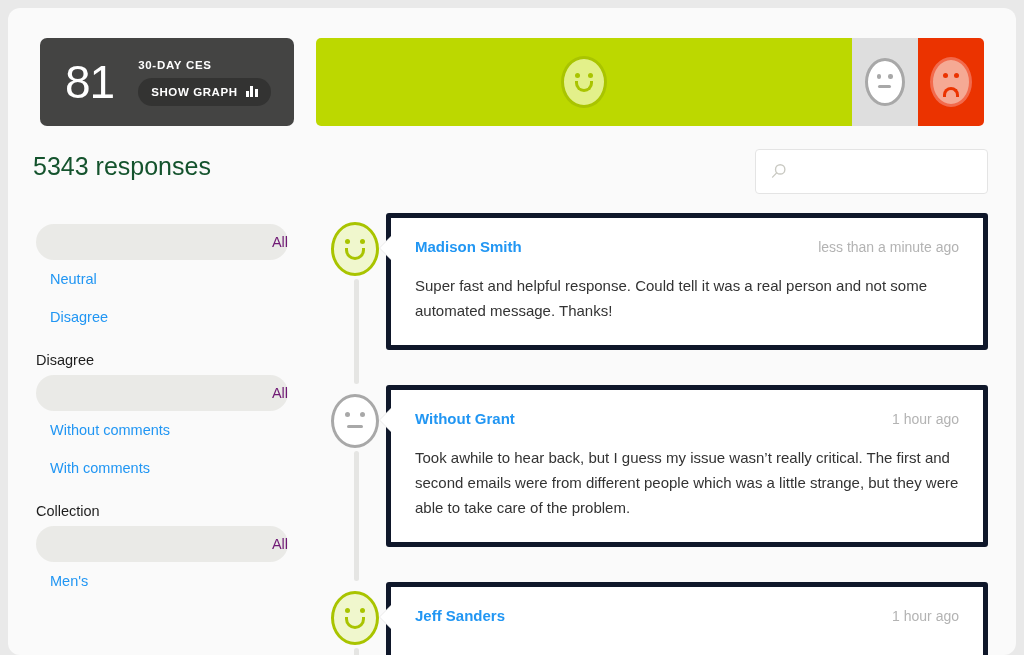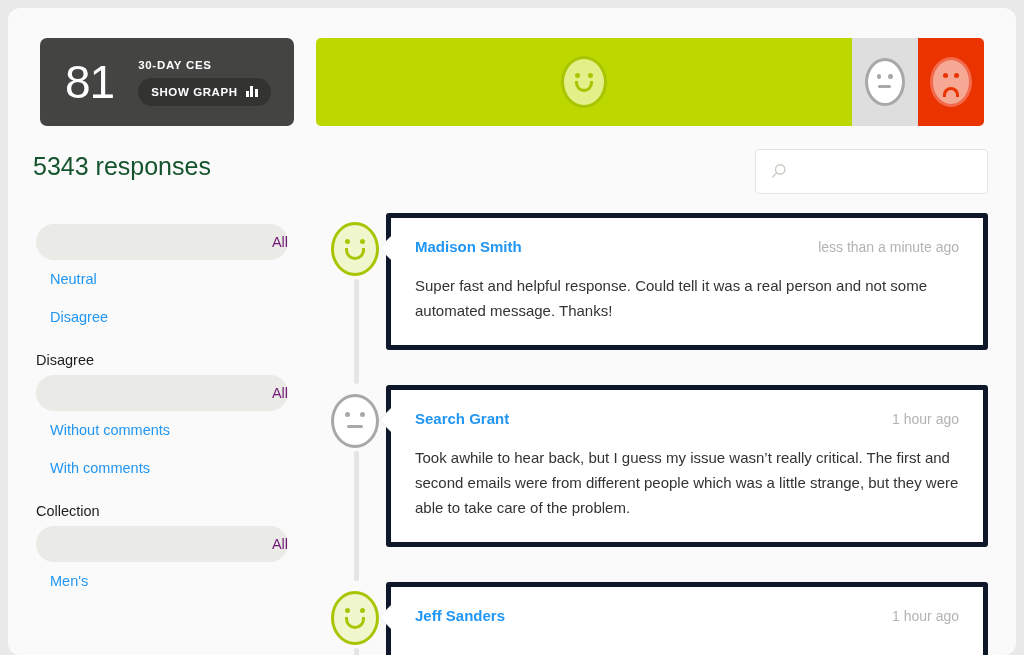--- a/index.html
+++ b/index.html
@@ -472,21 +472,21 @@
         <div class="avatar gray">
           <span class="eye l"></span>
             <span class="eye r"></span>
           <span class="mouth-flat"></span>
         </div>
       </div>
       <div class="card">
         <span class="arrow-out"></span>
         <span class="arrow-in"></span>
         <div class="card-head">
-          <span class="author">Search Grant</span>
+          <span class="author">Without Grant</span>
           <span class="timestamp">1 hour ago</span>
         </div>
         <div class="card-body">Took awhile to hear back, but I guess my issue wasn’t really critical. The first and second emails were from different people which was a little strange, but they were able to take care of the problem.</div>
       </div>
     </div>
 
     <div class="feed-row" style="top:369px;">
       <div class="timeline">
         <div class="tl-line" style="top:66px; height:60px;"></div>
         <div class="avatar green">

